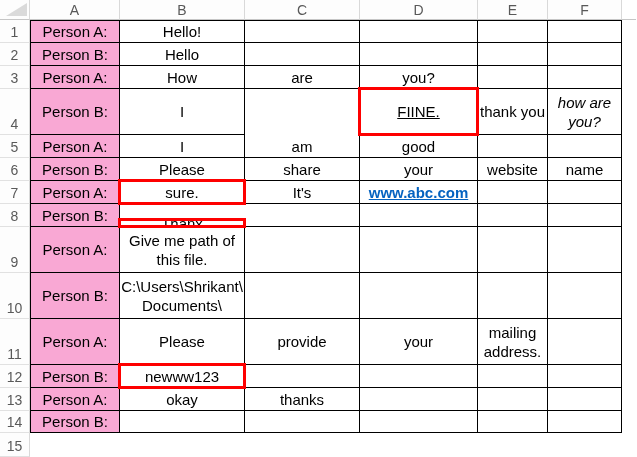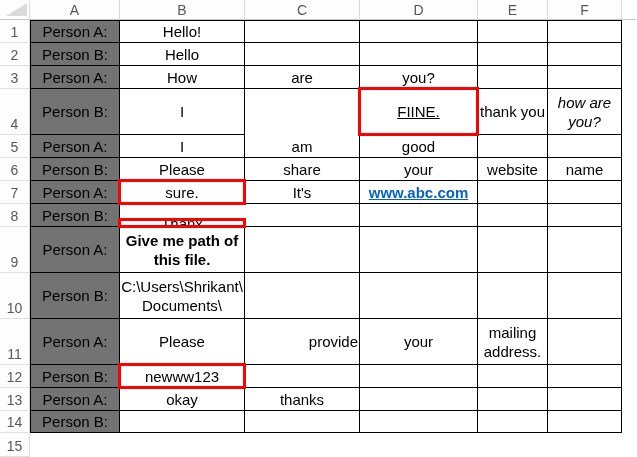--- a/index.html
+++ b/index.html
@@ -34,21 +34,21 @@
     padding-bottom:2px;box-sizing:border-box;
     border-right:1px solid #d9d9d9;border-bottom:1px solid #e1e1e1;
   }
   .cell{
     position:relative;background:#fff;color:#000;font-size:15px;line-height:19px;
     display:flex;align-items:center;justify-content:center;text-align:center;
     border-right:1.5px solid #000;border-bottom:1.5px solid #000;
     box-sizing:border-box;padding:0 1px;
   }
   .cell.top{border-top:1.5px solid #000;}
-  .cell.person{background:#737373;border-left:1.5px solid #000;}
+  .cell.person{background:#f9a8d4;border-left:1.5px solid #000;}
   .cell .txt{display:block;width:100%;overflow-wrap:anywhere;}
   .cell .link{color:#0563C1;text-decoration:underline;}
   .hlbox{
     position:absolute;left:-2px;top:-2px;right:-2px;bottom:-2px;
     border:3.5px solid #FE0000;pointer-events:none;z-index:3;
   }
 </style>
 </head>
 <body>
 
@@ -212,21 +212,21 @@
     <div class="cell" style="grid-area: 9 / 6;">
       <span class="txt"></span>
     </div>
     <div class="cell" style="grid-area: 9 / 7;">
       <span class="txt"></span>
     </div>
     <div class="rowhdr" style="grid-area: 10 / 1;">9</div>
     <div class="cell person" style="grid-area: 10 / 2;">
       <span class="txt">Person A:</span>
     </div>
-    <div class="cell" style="grid-area: 10 / 3; font-weight: bold;">
+    <div class="cell" style="grid-area: 10 / 3;">
       <span class="txt">Give me path of this file.</span>
     </div>
     <div class="cell" style="grid-area: 10 / 4;">
       <span class="txt"></span>
     </div>
     <div class="cell" style="grid-area: 10 / 5;">
       <span class="txt"></span>
     </div>
     <div class="cell" style="grid-area: 10 / 6;">
       <span class="txt"></span>
@@ -253,21 +253,21 @@
     <div class="cell" style="grid-area: 11 / 7;">
       <span class="txt"></span>
     </div>
     <div class="rowhdr" style="grid-area: 12 / 1;">11</div>
     <div class="cell person" style="grid-area: 12 / 2;">
       <span class="txt">Person A:</span>
     </div>
     <div class="cell" style="grid-area: 12 / 3;">
       <span class="txt">Please</span>
     </div>
-    <div class="cell" style="grid-area: 12 / 4; text-align: right;">
+    <div class="cell" style="grid-area: 12 / 4;">
       <span class="txt">provide</span>
     </div>
     <div class="cell" style="grid-area: 12 / 5;">
       <span class="txt">your</span>
     </div>
     <div class="cell" style="grid-area: 12 / 6;">
       <span class="txt">mailing address.</span>
     </div>
     <div class="cell" style="grid-area: 12 / 7;">
       <span class="txt"></span>

